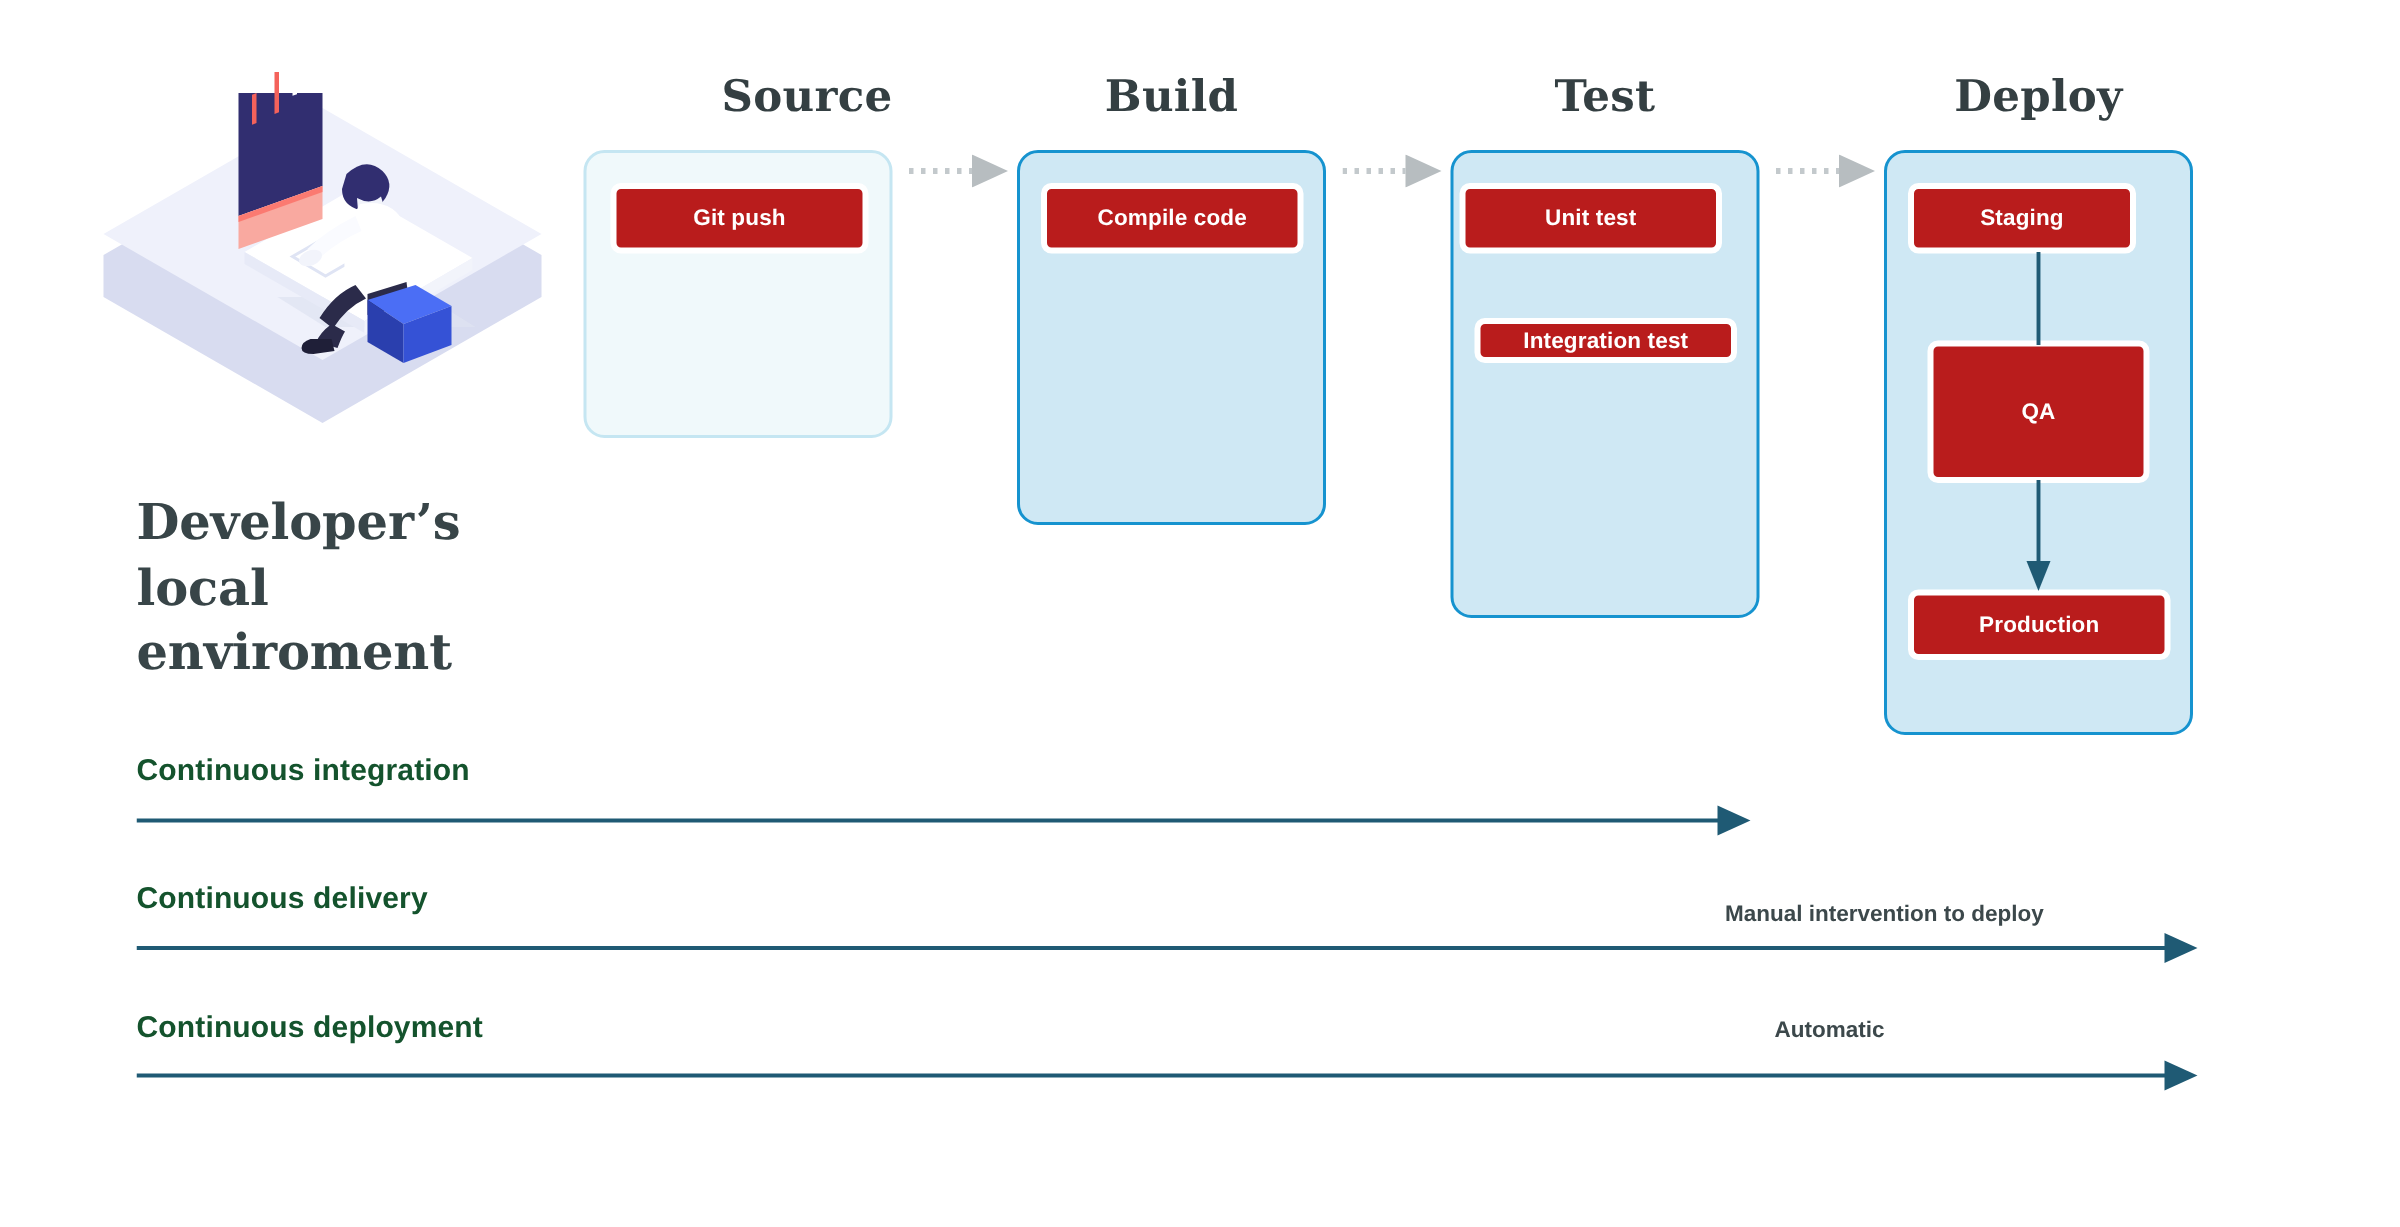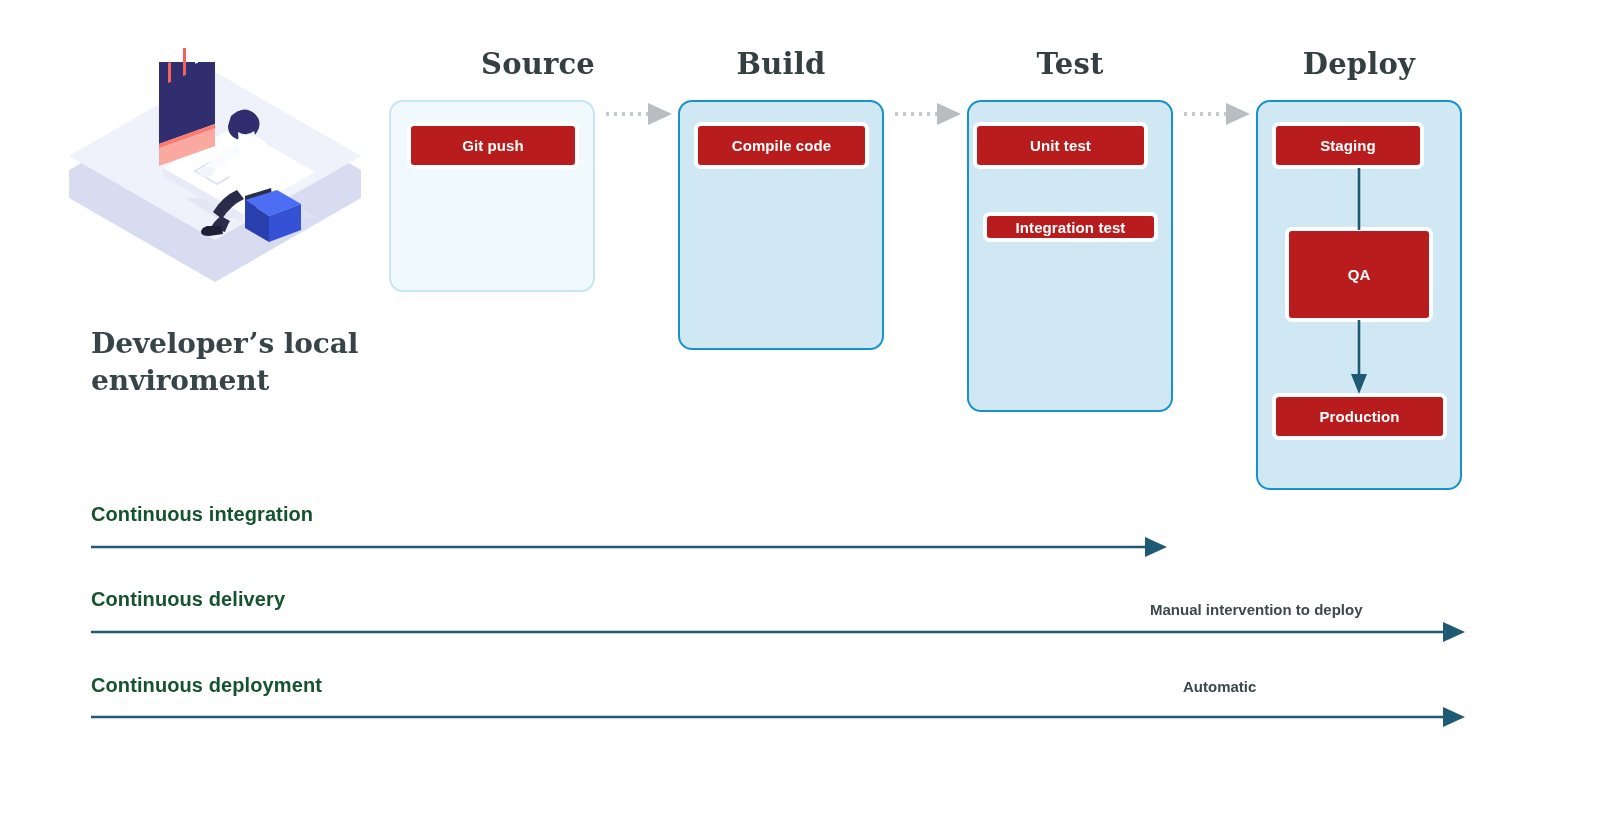--- a/index.html
+++ b/index.html
@@ -24,21 +24,21 @@
     width: 320px;
     height: 265px;
   }
   #dev-caption {
     position: absolute;
     left: 91px;
     top: 326px;
     width: 300px;
     font-family: "DejaVu Serif", "Liberation Serif", serif;
     font-weight: bold;
-    font-size: 28px;
+    font-size: 33px;
     line-height: 1.32;
     color: #384548;
     letter-spacing: -0.1px;
   }
 
   
   .stage-title {
     position: absolute;
     font-family: "DejaVu Serif", "Liberation Serif", serif;
     font-weight: bold;

